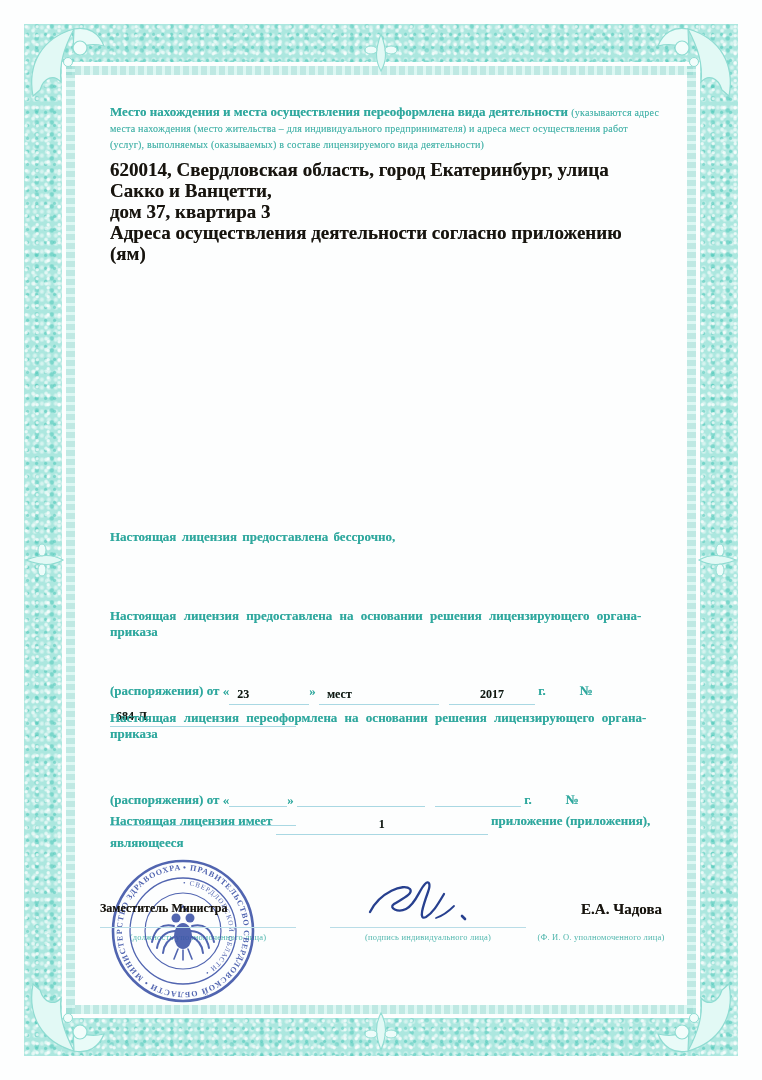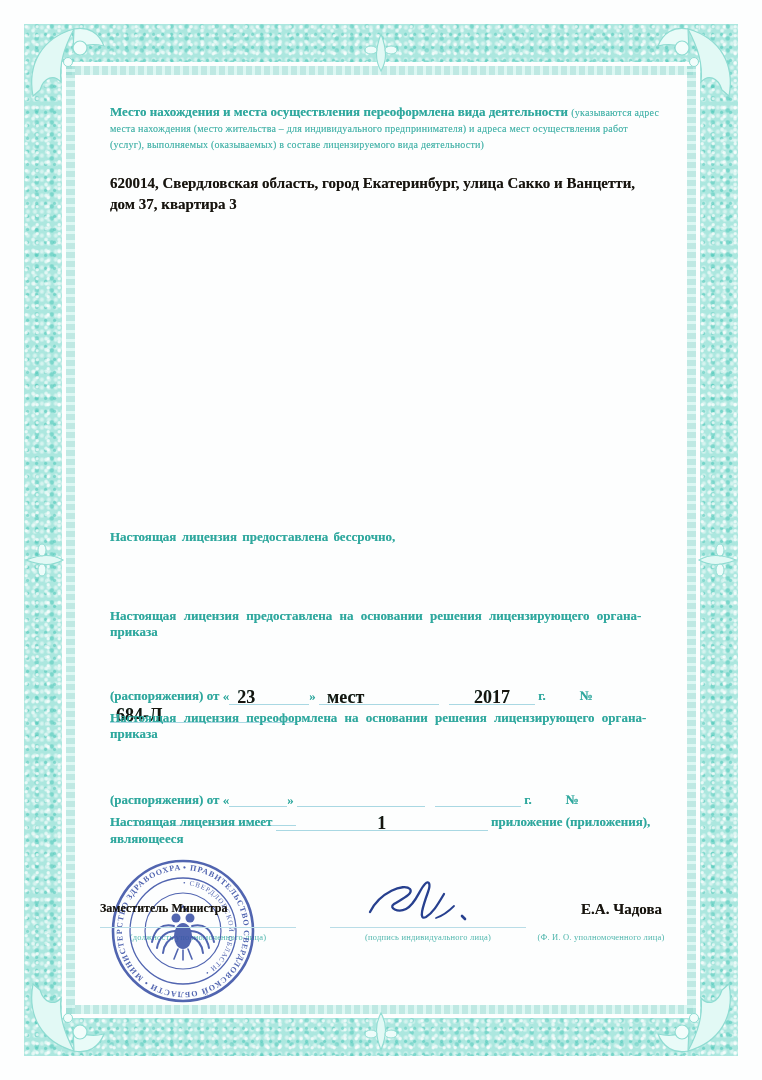--- a/index.html
+++ b/index.html
@@ -39,27 +39,27 @@
   .mid-left{left:26px; top:538px; transform:rotate(90deg);}
   .mid-right{right:26px; top:538px; transform:rotate(-90deg);}
   .clause{
     position:absolute; left:110px; width:552px;
     font-weight:bold; font-size:13px; color:#2fa89e;
     text-shadow:0 0 .5px rgba(47,168,158,.55);
   }
   .blackbold{color:#17140e; font-weight:bold; text-shadow:0 0 .4px rgba(23,20,14,.5);}
   .head-title{font-size:13px; font-weight:bold;}
   .head-note{font-size:10px; font-weight:normal; color:#49b5ab; letter-spacing:.2px;}
-  .addr{font-size:15px; line-height:21px; margin-top:21px;}
+  .addr{font-size:19px; line-height:21px; margin-top:7px;}
   .spread{word-spacing:4px;}
   .spread2{word-spacing:2px;}
   .slot{
     display:inline-block; border-bottom:1.5px solid #a9d8e3;
     height:17px; vertical-align:-3px; text-align:left;
-    font-size:18px; color:#17140e; font-weight:bold;
+    font-size:12px; color:#17140e; font-weight:bold;
   }
   .slot.center{text-align:center;}
   .w75{width:72px; padding-left:8px;}
   .w120{width:112px; padding-left:8px;}
   .w90{width:86px; text-align:center; padding-left:0;margin-top:47px;}
   .w185{width:180px; padding-left:6px;}
   .w60{width:58px;}
   .w130{width:128px;}
   .w215{width:212px;}
   .w125{width:120px;}
@@ -139,20 +139,21 @@
   </svg>
 
   <div class="clause" style="top:104px;">
     <div>
       <span class="head-title">Место нахождения и места осуществления переоформлена вида деятельности</span>
       <span class="head-note">(указываются адрес места нахождения (место жительства – для индивидуального предпринимателя) и адреса мест осуществления работ (услуг), выполняемых (оказываемых) в составе лицензируемого вида деятельности)</span>
     </div>
     <div class="addr blackbold">
       <div>620014, Свердловская область, город Екатеринбург, улица Сакко и Ванцетти,</div>
       <div>дом 37, квартира 3</div>
+      <div>Адреса осуществления деятельности согласно приложению (ям)</div>
     </div>
   </div>
 
   <div class="clause spread" style="top:608px;">Настоящая лицензия предоставлена на основании решения лицензирующего органа-приказа</div>
 
   <div class="clause spread2" style="top:529px;">Настоящая  лицензия  предоставлена  бессрочно,</div>
   <div class="clause" style="top:640px;">
     <span>(распоряжения)  от «</span><span class="slot w75"><span>23</span></span><span>»</span> <span class="slot w120"><span>мест</span></span><span class="gap1"></span><span class="slot w90 center"><span>2017</span></span> <span>г.</span><span class="gap2"></span><span>№</span> <span class="slot w185"><span>684-Л</span></span>
   </div>
 

